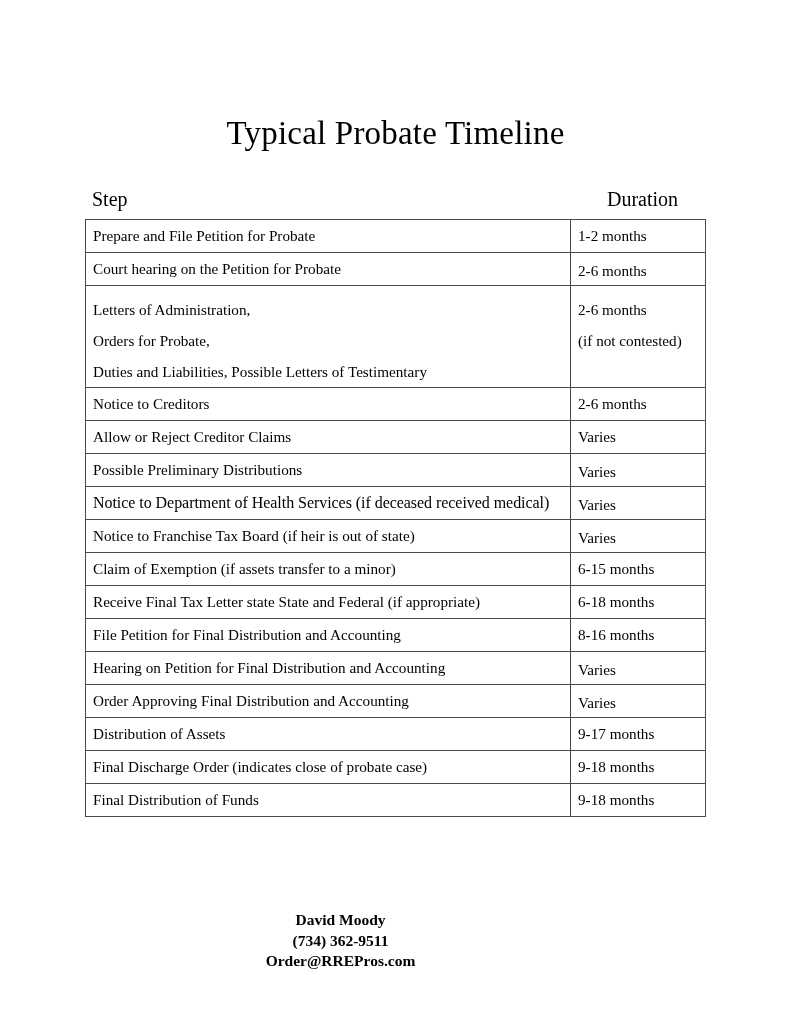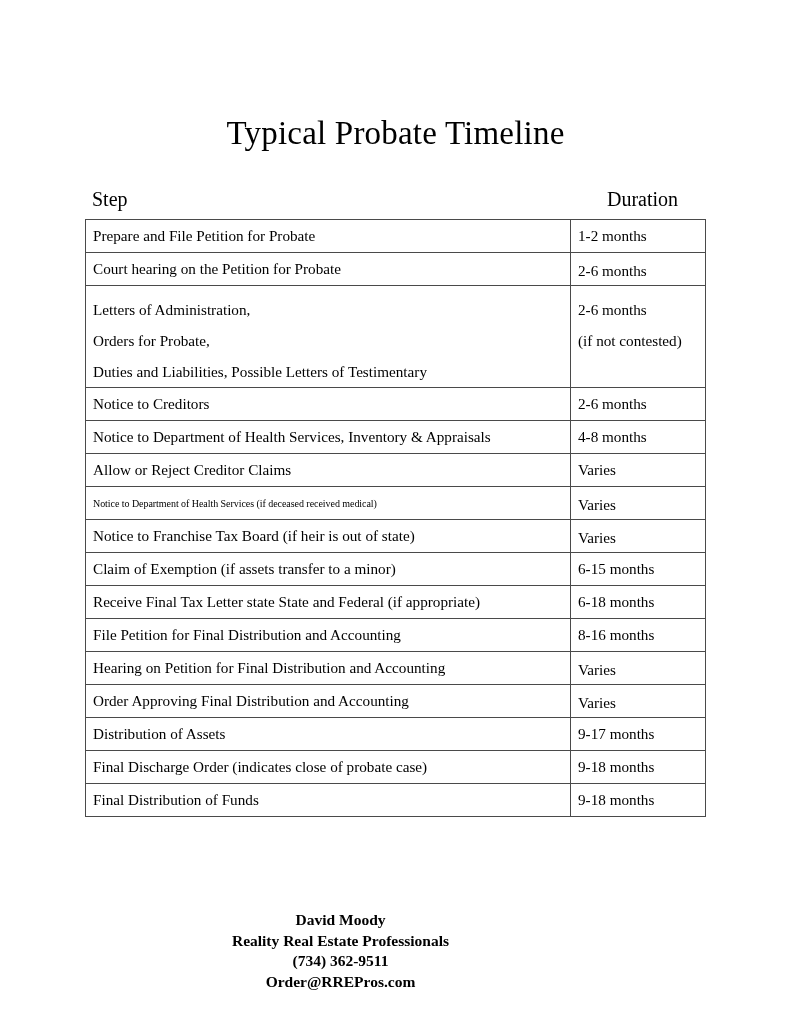--- a/index.html
+++ b/index.html
@@ -75,21 +75,21 @@
   }
   .timeline-table td.step-cell {
     width: 485px;
     margin-left: 44px;
   }
   .timeline-table td.dur-cell {
     width: 135px;
   }
   
   .timeline-table td.step-cell.tight {
-    font-size: 10px;
+    font-size: 16px;
     letter-spacing: -0.05px;
   }
   
   .timeline-table tr.multi td {
     height: 99px;
     vertical-align: top;
     padding-top: 8px;
   }
   .timeline-table tr.multi .line {
     display: block;
@@ -148,31 +148,31 @@
           <span class="line">2-6 months</span>
           <span class="line">(if not contested)</span>
         </td>
       </tr>
 
       <tr>
         <td class="step-cell">Notice to Creditors</td>
         <td class="dur-cell">2-6 months</td>
       </tr>
 
-      <tr>
-        <td class="step-cell">Notice to Department of Health Services, Inventory &amp; Appraisals</td>
-        <td class="dur-cell">4-8 months</td>
-      </tr>
 
 
       <tr>
         <td class="step-cell">Allow or Reject Creditor Claims</td>
         <td class="dur-cell">Varies</td>
       </tr>
 
+      <tr>
+        <td class="step-cell">Possible Preliminary Distributions</td>
+        <td class="dur-cell low">Varies</td>
+      </tr>
 
       <tr>
         <td class="step-cell tight">Notice to Department of Health Services (if deceased received medical)</td>
         <td class="dur-cell low">Varies</td>
       </tr>
 
       <tr>
         <td class="step-cell">Notice to Franchise Tax Board (if heir is out of state)</td>
         <td class="dur-cell low">Varies</td>
       </tr>
@@ -215,18 +215,17 @@
       <tr>
         <td class="step-cell">Final Distribution of Funds</td>
         <td class="dur-cell">9-18 months</td>
       </tr>
 
     </tbody>
   </table>
 
   <div class="footer">
     <span class="fline">David Moody</span>
-    <span class="fline">Reality Real Estate Professionals</span>
     <span class="fline">(734) 362-9511</span>
     <span class="fline">Order@RREPros.com</span>
   </div>
 
 </div>
 
 </body></html>

